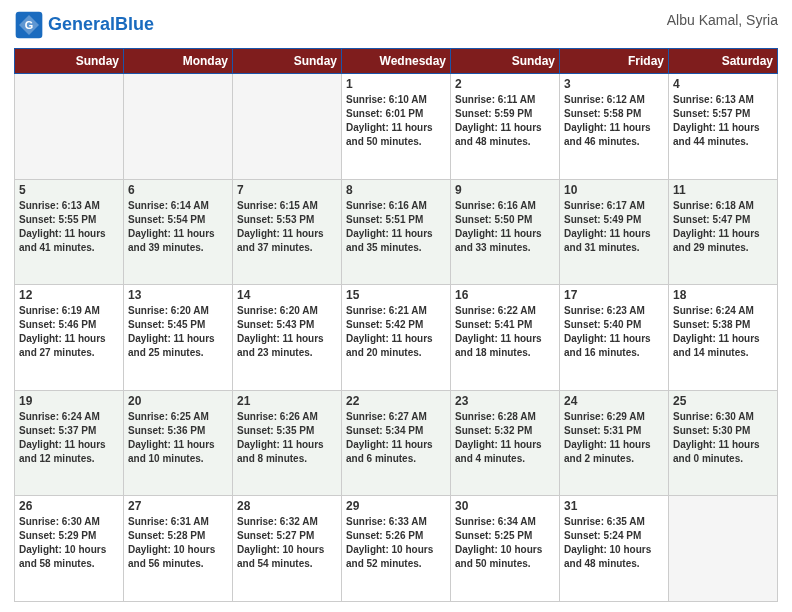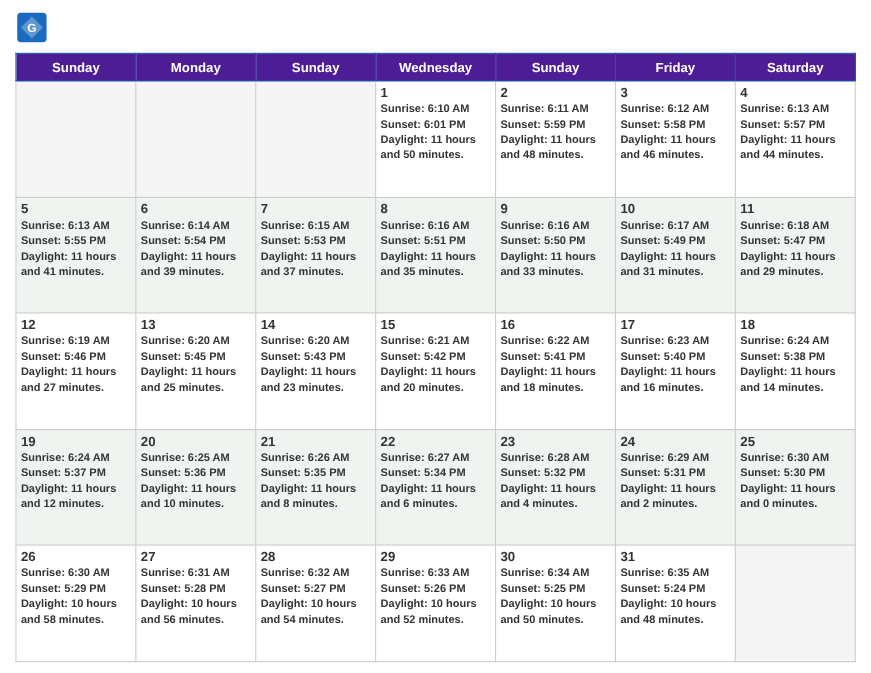--- a/index.html
+++ b/index.html
@@ -57,26 +57,26 @@
       margin-top: 2px;
     }
     .calendar {
       flex: 1;
       border: 1px solid #ccc;
       border-collapse: collapse;
       width: 100%;
       table-layout: fixed;
     }
     .calendar th {
-      background: #4c1d95;
+      background: #7f1d1d;
       color: #fff;
       font-size: 12px;
       font-weight: bold;
       padding: 5px 4px;
-      text-align: center;
+      text-align: right;
       border: 1px solid #1a55aa;
     }
     .calendar td {
       border: 1px solid #ccc;
       vertical-align: top;
       padding: 3px 4px;
       font-size: 9.5px;
       color: #333;
       background: #fff;
       height: 88px;
@@ -104,22 +104,26 @@
 <body>
 
 <div class="page">
   <div class="header">
     <div class="logo">
       <svg class="logo-icon" viewBox="0 0 36 36">
         <rect x="2" y="2" width="32" height="32" rx="4" fill="#1a6bbf"></rect>
         <polygon points="18,6 30,18 18,30 6,18" fill="white" opacity="0.3"></polygon>
         <text x="18" y="23" text-anchor="middle" fill="white" font-size="13" font-weight="bold" font-family="Arial">G</text>
       </svg>
+      <div class="logo-text">
+        <div><span>General</span><span style="color:#1a6bbf">Blue</span></div>
+      </div>
     </div>
     <div class="title-block">
+      <div class="title-location">Albu Kamal, Syria</div>
     </div>
   </div>
 
   <table class="calendar">
     <thead>
       <tr>
         <th>Sunday</th>
         <th>Monday</th>
         <th>Sunday</th>
         <th>Wednesday</th>

